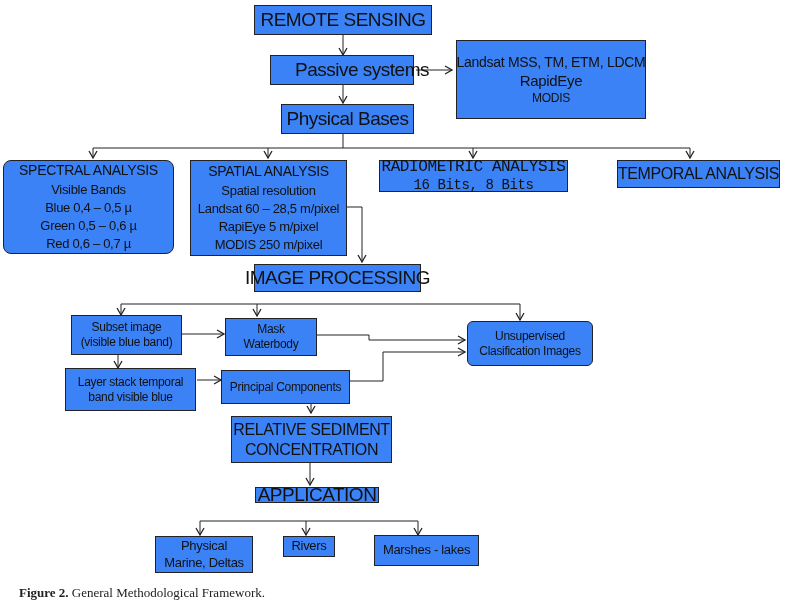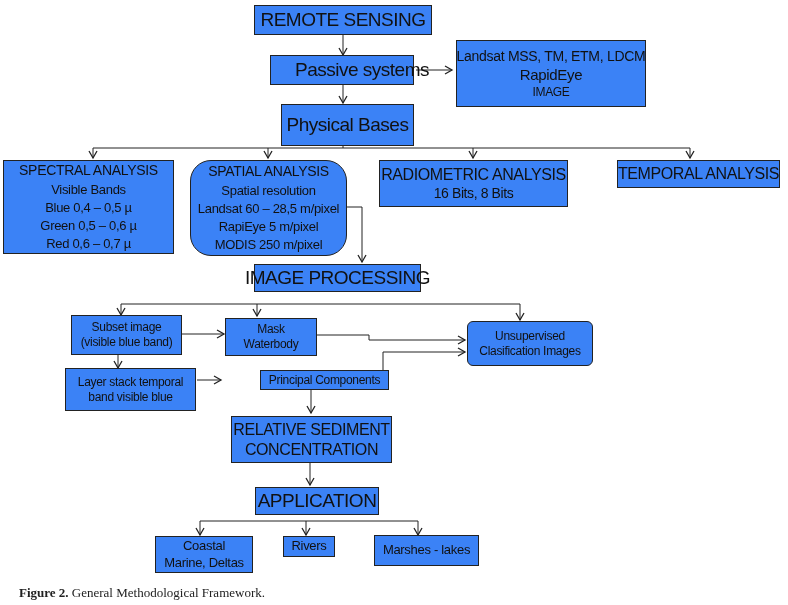--- a/index.html
+++ b/index.html
@@ -59,47 +59,47 @@
 </svg>
 
 <div class="node t-lg" style="left:254px; top:5px; width:178px; height:30px;">
   <span>REMOTE SENSING</span>
 </div>
 
 <div class="node t-lg" style="left:270px; top:55px; width:144px; height:30px;padding-left:40px;">
   <span>Passive systems</span>
 </div>
 
-<div class="node t-sm" style="left:456px; top:40px; width:190px; height:67px; line-height:1.3;">
+<div class="node t-sm" style="left:456px; top:40px; width:190px; height:79px; line-height:1.3;">
   <span style="font-size:14px;">Landsat MSS, TM, ETM, LDCM</span>
   <span style="font-size:15px;">RapidEye</span>
-  <span style="font-size:12px;">IMAGE</span>
+  <span style="font-size:12px;">MODIS</span>
 </div>
 
-<div class="node t-lg" style="left:281px; top:104px; width:133px; height:42px;">
+<div class="node t-lg" style="left:281px; top:104px; width:133px; height:30px;">
   <span>Physical Bases</span>
 </div>
 
-<div class="node t-sm" style="left:3px; top:160px; width:171px; height:94px; line-height:1.38;">
+<div class="node t-sm" style="left:3px; top:160px; width:171px; height:94px; line-height:1.38;border-radius:8px;">
   <span style="font-size:14px;">SPECTRAL ANALYSIS</span>
   <span>Visible Bands</span>
   <span>Blue 0,4 – 0,5 µ</span>
   <span>Green 0,5 – 0,6 µ</span>
   <span>Red 0,6 – 0,7 µ</span>
 </div>
 
-<div class="node t-sm" style="left:190px; top:160px; width:157px; height:96px; line-height:1.38;border-radius:21px;">
+<div class="node t-sm" style="left:190px; top:160px; width:157px; height:96px; line-height:1.38;">
   <span style="font-size:14px;">SPATIAL ANALYSIS</span>
   <span>Spatial resolution</span>
   <span>Landsat 60 – 28,5 m/pixel</span>
   <span>RapiEye 5 m/pixel</span>
   <span>MODIS 250 m/pixel</span>
 </div>
 
-<div class="node t-md" style="left:379px; top:160px; width:189px; height:47px;">
+<div class="node t-md" style="left:379px; top:160px; width:189px; height:32px;font-family:Liberation Mono, monospace;">
   <span>RADIOMETRIC ANALYSIS</span>
   <span style="font-size:14px;">16 Bits, 8 Bits</span>
 </div>
 
 <div class="node t-md" style="left:617px; top:160px; width:163px; height:28px;">
   <span>TEMPORAL ANALYSIS</span>
 </div>
 
 <div class="node t-lg" style="left:254px; top:264px; width:167px; height:28px;">
   <span>IMAGE PROCESSING</span>
@@ -118,35 +118,35 @@
 <div class="node t-xs" style="left:467px; top:321px; width:126px; height:45px;border-radius:6px;">
   <span>Unsupervised</span>
   <span>Clasification Images</span>
 </div>
 
 <div class="node t-xs" style="left:65px; top:368px; width:131px; height:43px;">
   <span>Layer stack temporal</span>
   <span>band visible blue</span>
 </div>
 
-<div class="node t-xs" style="left:221px; top:370px; width:129px; height:20px;margin-left:39px;">
+<div class="node t-xs" style="left:221px; top:370px; width:129px; height:34px;">
   <span>Principal Components</span>
 </div>
 
 <div class="node t-md" style="left:231px; top:416px; width:161px; height:47px;">
   <span>RELATIVE SEDIMENT</span>
   <span>CONCENTRATION</span>
 </div>
 
-<div class="node t-lg" style="left:255px; top:487px; width:124px; height:28px;">
+<div class="node t-lg" style="left:255px; top:487px; width:124px; height:16px;">
   <span>APPLICATION</span>
 </div>
 
 <div class="node t-sm" style="left:155px; top:536px; width:98px; height:37px;">
-  <span>Coastal</span>
+  <span>Physical</span>
   <span>Marine, Deltas</span>
 </div>
 
 <div class="node t-sm" style="left:283px; top:536px; width:52px; height:21px;">
   <span>Rivers</span>
 </div>
 
 <div class="node t-sm" style="left:374px; top:535px; width:105px; height:31px;">
   <span>Marshes - lakes</span>
 </div>

